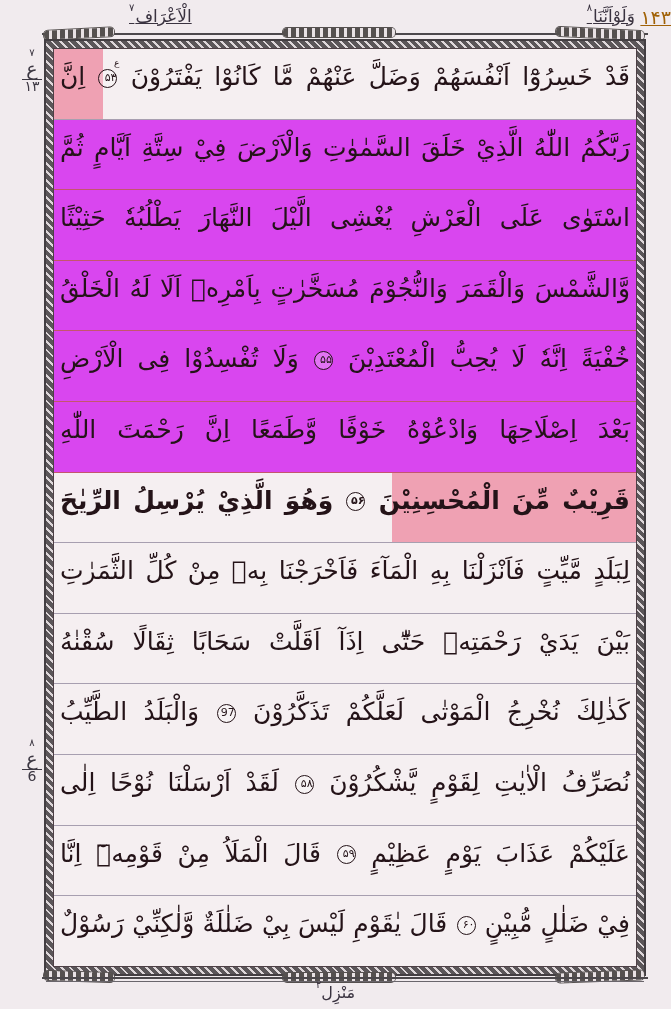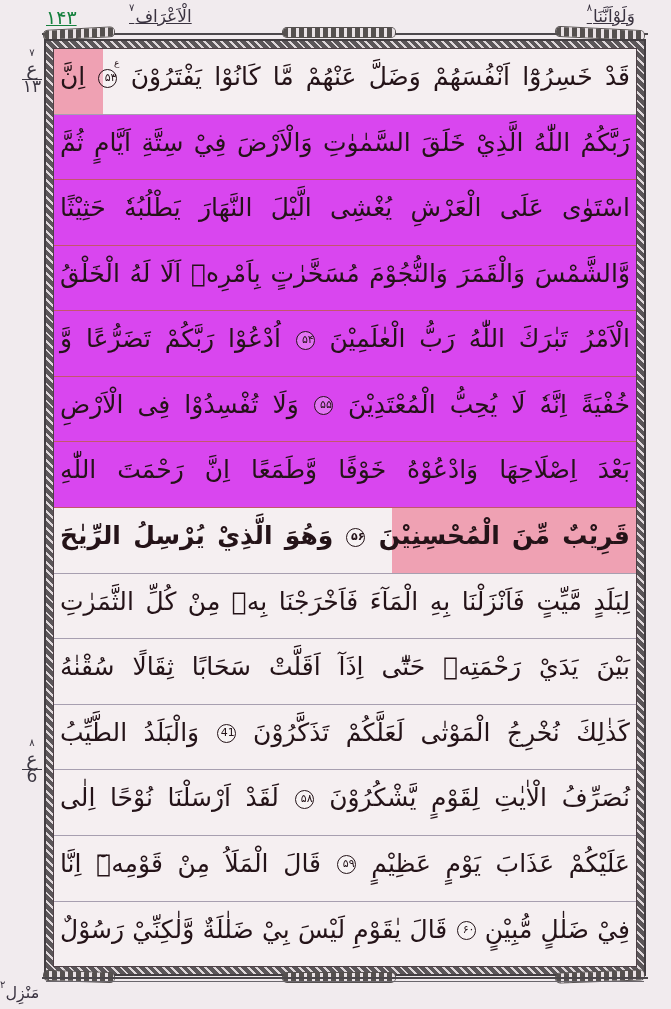--- a/index.html
+++ b/index.html
@@ -6,21 +6,21 @@
   body{
     width:671px;height:1009px;position:relative;overflow:hidden;
     background:#f1ebee;
     font-family:"DejaVu Sans", sans-serif;
     color:#241318;
   }
   
   .hdr{position:absolute;top:6px;font-size:17px;color:#3a3340;white-space:nowrap;direction:rtl;text-decoration:underline;}
   .hdr sup{font-size:10px;position:relative;top:-4px;margin:0 1px;}
   .hdr-juz{right:36px;}
-  .hdr-page{left:0;right:0;text-align:left;font-size:19px;color:#15803d;padding-left:46px;}
+  .hdr-page{left:0;right:0;text-align:right;font-size:19px;color:#a16207;}
   .hdr-surah{left:128px;}
   
   .rule-top{position:absolute;left:42px;top:33px;width:606px;border-top:2px solid #4c484c;}
   .rule-bottom{position:absolute;left:42px;top:977px;width:606px;border-top:2px solid #4c484c;}
   .rule-bottom2{position:absolute;left:46px;top:981px;width:598px;border-top:1px solid #6a666c;}
   
   .braid{position:absolute;height:9px;border-radius:4px;
     background:repeating-linear-gradient(90deg,#55504f 0 5px,#e9e2e5 5px 8px);
     box-shadow:0 0 0 1px #55504f;}
   .braid-top-c{left:283px;top:28px;width:112px;}
@@ -62,24 +62,24 @@
   }
   .verse-sup{
     position:absolute;top:-11px;right:-3px;font-size:9px;line-height:9px;color:#241318;
   }
   
   .ruku{position:absolute;left:18px;width:28px;text-align:center;color:#3c3742;direction:rtl;}
   .ruku-1{top:48px;}
   .ruku-2{top:738px;}
   .ruku .r-top{display:block;font-size:10px;line-height:10px;}
   .ruku .r-ain{display:block;font-size:19px;line-height:20px;}
-  .ruku .r-bottom{display:block;font-size:17px;line-height:13px;border-top:1px solid #3c3742;margin:1px 4px 0 4px;}
+  .ruku .r-bottom{display:block;font-size:14px;line-height:13px;border-top:1px solid #3c3742;margin:1px 4px 0 4px;}
   
   .footer{
-    position:absolute;left:0;right:0;top:983px;text-align:left;
+    position:absolute;left:0;right:0;top:983px;text-align:center;
     font-size:16px;color:#3a3340;direction:rtl;
   }
   .footer sup{font-size:10px;position:relative;top:-4px;}
 </style>
 </head>
 <body>
 
 <div class="hdr hdr-juz"><span>وَلَوْاَنَّنَا</span><sup>۸</sup></div>
 <div class="hdr hdr-page">۱۴۳</div>
 <div class="hdr hdr-surah"><span>الْاَعْرَاف</span><sup>۷</sup></div>
@@ -97,39 +97,36 @@
       <div class="row hl-full">
         <span class="line" dir="rtl" lang="ar"><span>رَبَّكُمُ اللّٰهُ الَّذِيْ خَلَقَ السَّمٰوٰتِ وَالْاَرْضَ فِيْ سِتَّةِ اَيَّامٍ ثُمَّ</span></span>
       </div>
       <div class="row hl-full">
         <span class="line" dir="rtl" lang="ar"><span>اسْتَوٰى عَلَى الْعَرْشِ يُغْشِى الَّيْلَ النَّهَارَ يَطْلُبُهٗ حَثِيْثًا</span></span>
       </div>
       <div class="row hl-full">
         <span class="line" dir="rtl" lang="ar"><span>وَّالشَّمْسَ وَالْقَمَرَ وَالنُّجُوْمَ مُسَخَّرٰتٍ بِاَمْرِهٖ اَلَا لَهُ الْخَلْقُ وَ</span></span>
       </div>
       <div class="row hl-full">
-        <span class="line" dir="rtl" lang="ar"><span>الْاَمْرُ تَبٰرَكَ اللّٰهُ رَبُّ الْعٰلَمِيْنَ</span> <span class="verse-badge">۵۴</span> <span>اُدْعُوْا رَبَّكُمْ تَضَرُّعًا وَّ</span></span>
-      </div>
-      <div class="row hl-full">
         <span class="line" dir="rtl" lang="ar"><span>خُفْيَةً اِنَّهٗ لَا يُحِبُّ الْمُعْتَدِيْنَ</span> <span class="verse-badge">۵۵</span> <span>وَلَا تُفْسِدُوْا فِى الْاَرْضِ</span></span>
       </div>
       <div class="row hl-full">
         <span class="line" dir="rtl" lang="ar"><span>بَعْدَ اِصْلَاحِهَا وَادْعُوْهُ خَوْفًا وَّطَمَعًا اِنَّ رَحْمَتَ اللّٰهِ</span></span>
       </div>
       <div class="row" style="background: linear-gradient(to left, rgb(239, 161, 179) 0px, rgb(239, 161, 179) 42%, transparent 42%); font-weight: bold;">
         <span class="line" dir="rtl" lang="ar"><span>قَرِيْبٌ مِّنَ الْمُحْسِنِيْنَ</span> <span class="verse-badge">۵۶</span> <span>وَهُوَ الَّذِيْ يُرْسِلُ الرِّيٰحَ بُشْرًا</span></span>
       </div>
       <div class="row">
         <span class="line" dir="rtl" lang="ar"><span>لِبَلَدٍ مَّيِّتٍ فَاَنْزَلْنَا بِهِ الْمَآءَ فَاَخْرَجْنَا بِهٖ مِنْ كُلِّ الثَّمَرٰتِ</span></span>
       </div>
       <div class="row">
         <span class="line" dir="rtl" lang="ar"><span>بَيْنَ يَدَيْ رَحْمَتِهٖ حَتّٰٓى اِذَآ اَقَلَّتْ سَحَابًا ثِقَالًا سُقْنٰهُ</span></span>
       </div>
       <div class="row">
-        <span class="line" dir="rtl" lang="ar"><span>كَذٰلِكَ نُخْرِجُ الْمَوْتٰى لَعَلَّكُمْ تَذَكَّرُوْنَ</span> <span class="verse-badge">41</span> <span>وَالْبَلَدُ الطَّيِّبُ يَخْرُجُ</span></span>
+        <span class="line" dir="rtl" lang="ar"><span>كَذٰلِكَ نُخْرِجُ الْمَوْتٰى لَعَلَّكُمْ تَذَكَّرُوْنَ</span> <span class="verse-badge">97</span> <span>وَالْبَلَدُ الطَّيِّبُ يَخْرُجُ</span></span>
       </div>
       <div class="row">
         <span class="line" dir="rtl" lang="ar"><span>نُصَرِّفُ الْاٰيٰتِ لِقَوْمٍ يَّشْكُرُوْنَ</span> <span class="verse-badge">۵۸</span> <span>لَقَدْ اَرْسَلْنَا نُوْحًا اِلٰى قَوْمِهٖ</span></span>
       </div>
       <div class="row">
         <span class="line" dir="rtl" lang="ar"><span>عَلَيْكُمْ عَذَابَ يَوْمٍ عَظِيْمٍ</span> <span class="verse-badge">۵۹</span> <span>قَالَ الْمَلَاُ مِنْ قَوْمِهٖٓ اِنَّا لَنَرٰىكَ</span></span>
       </div>
       <div class="row">
         <span class="line" dir="rtl" lang="ar"><span>فِيْ ضَلٰلٍ مُّبِيْنٍ</span> <span class="verse-badge">۶۰</span> <span>قَالَ يٰقَوْمِ لَيْسَ بِيْ ضَلٰلَةٌ وَّلٰكِنِّيْ رَسُوْلٌ</span></span>
       </div>

